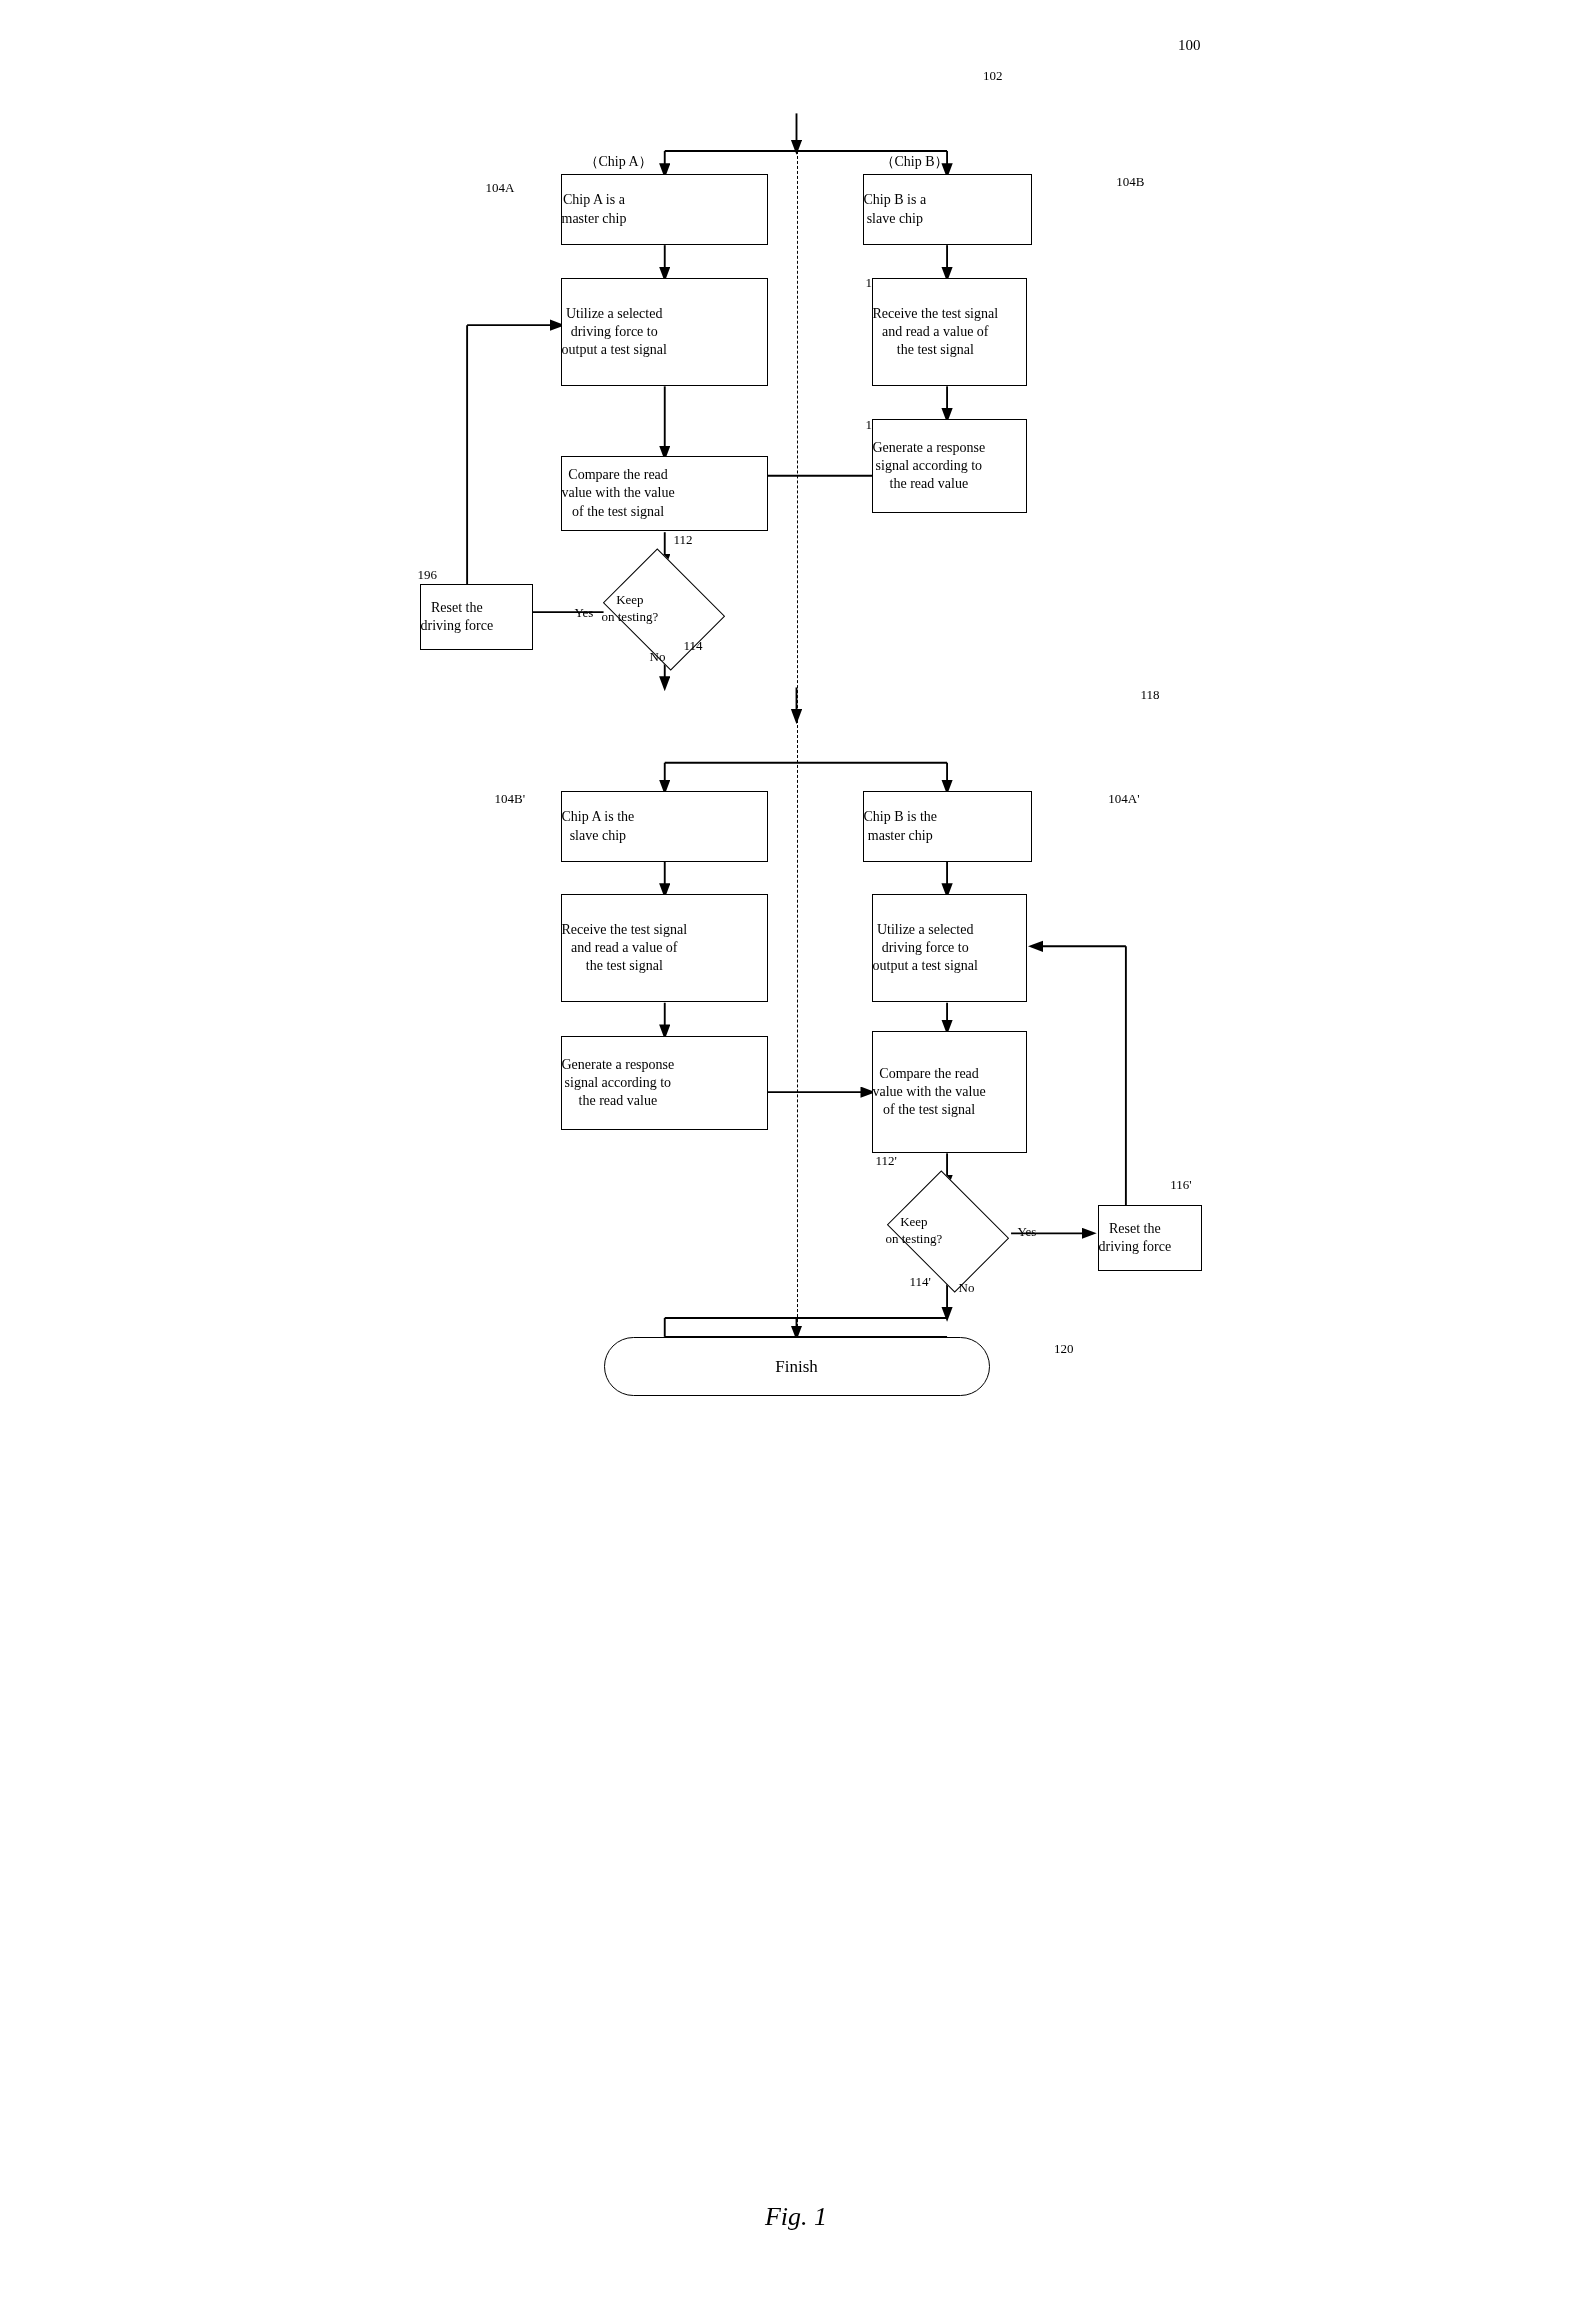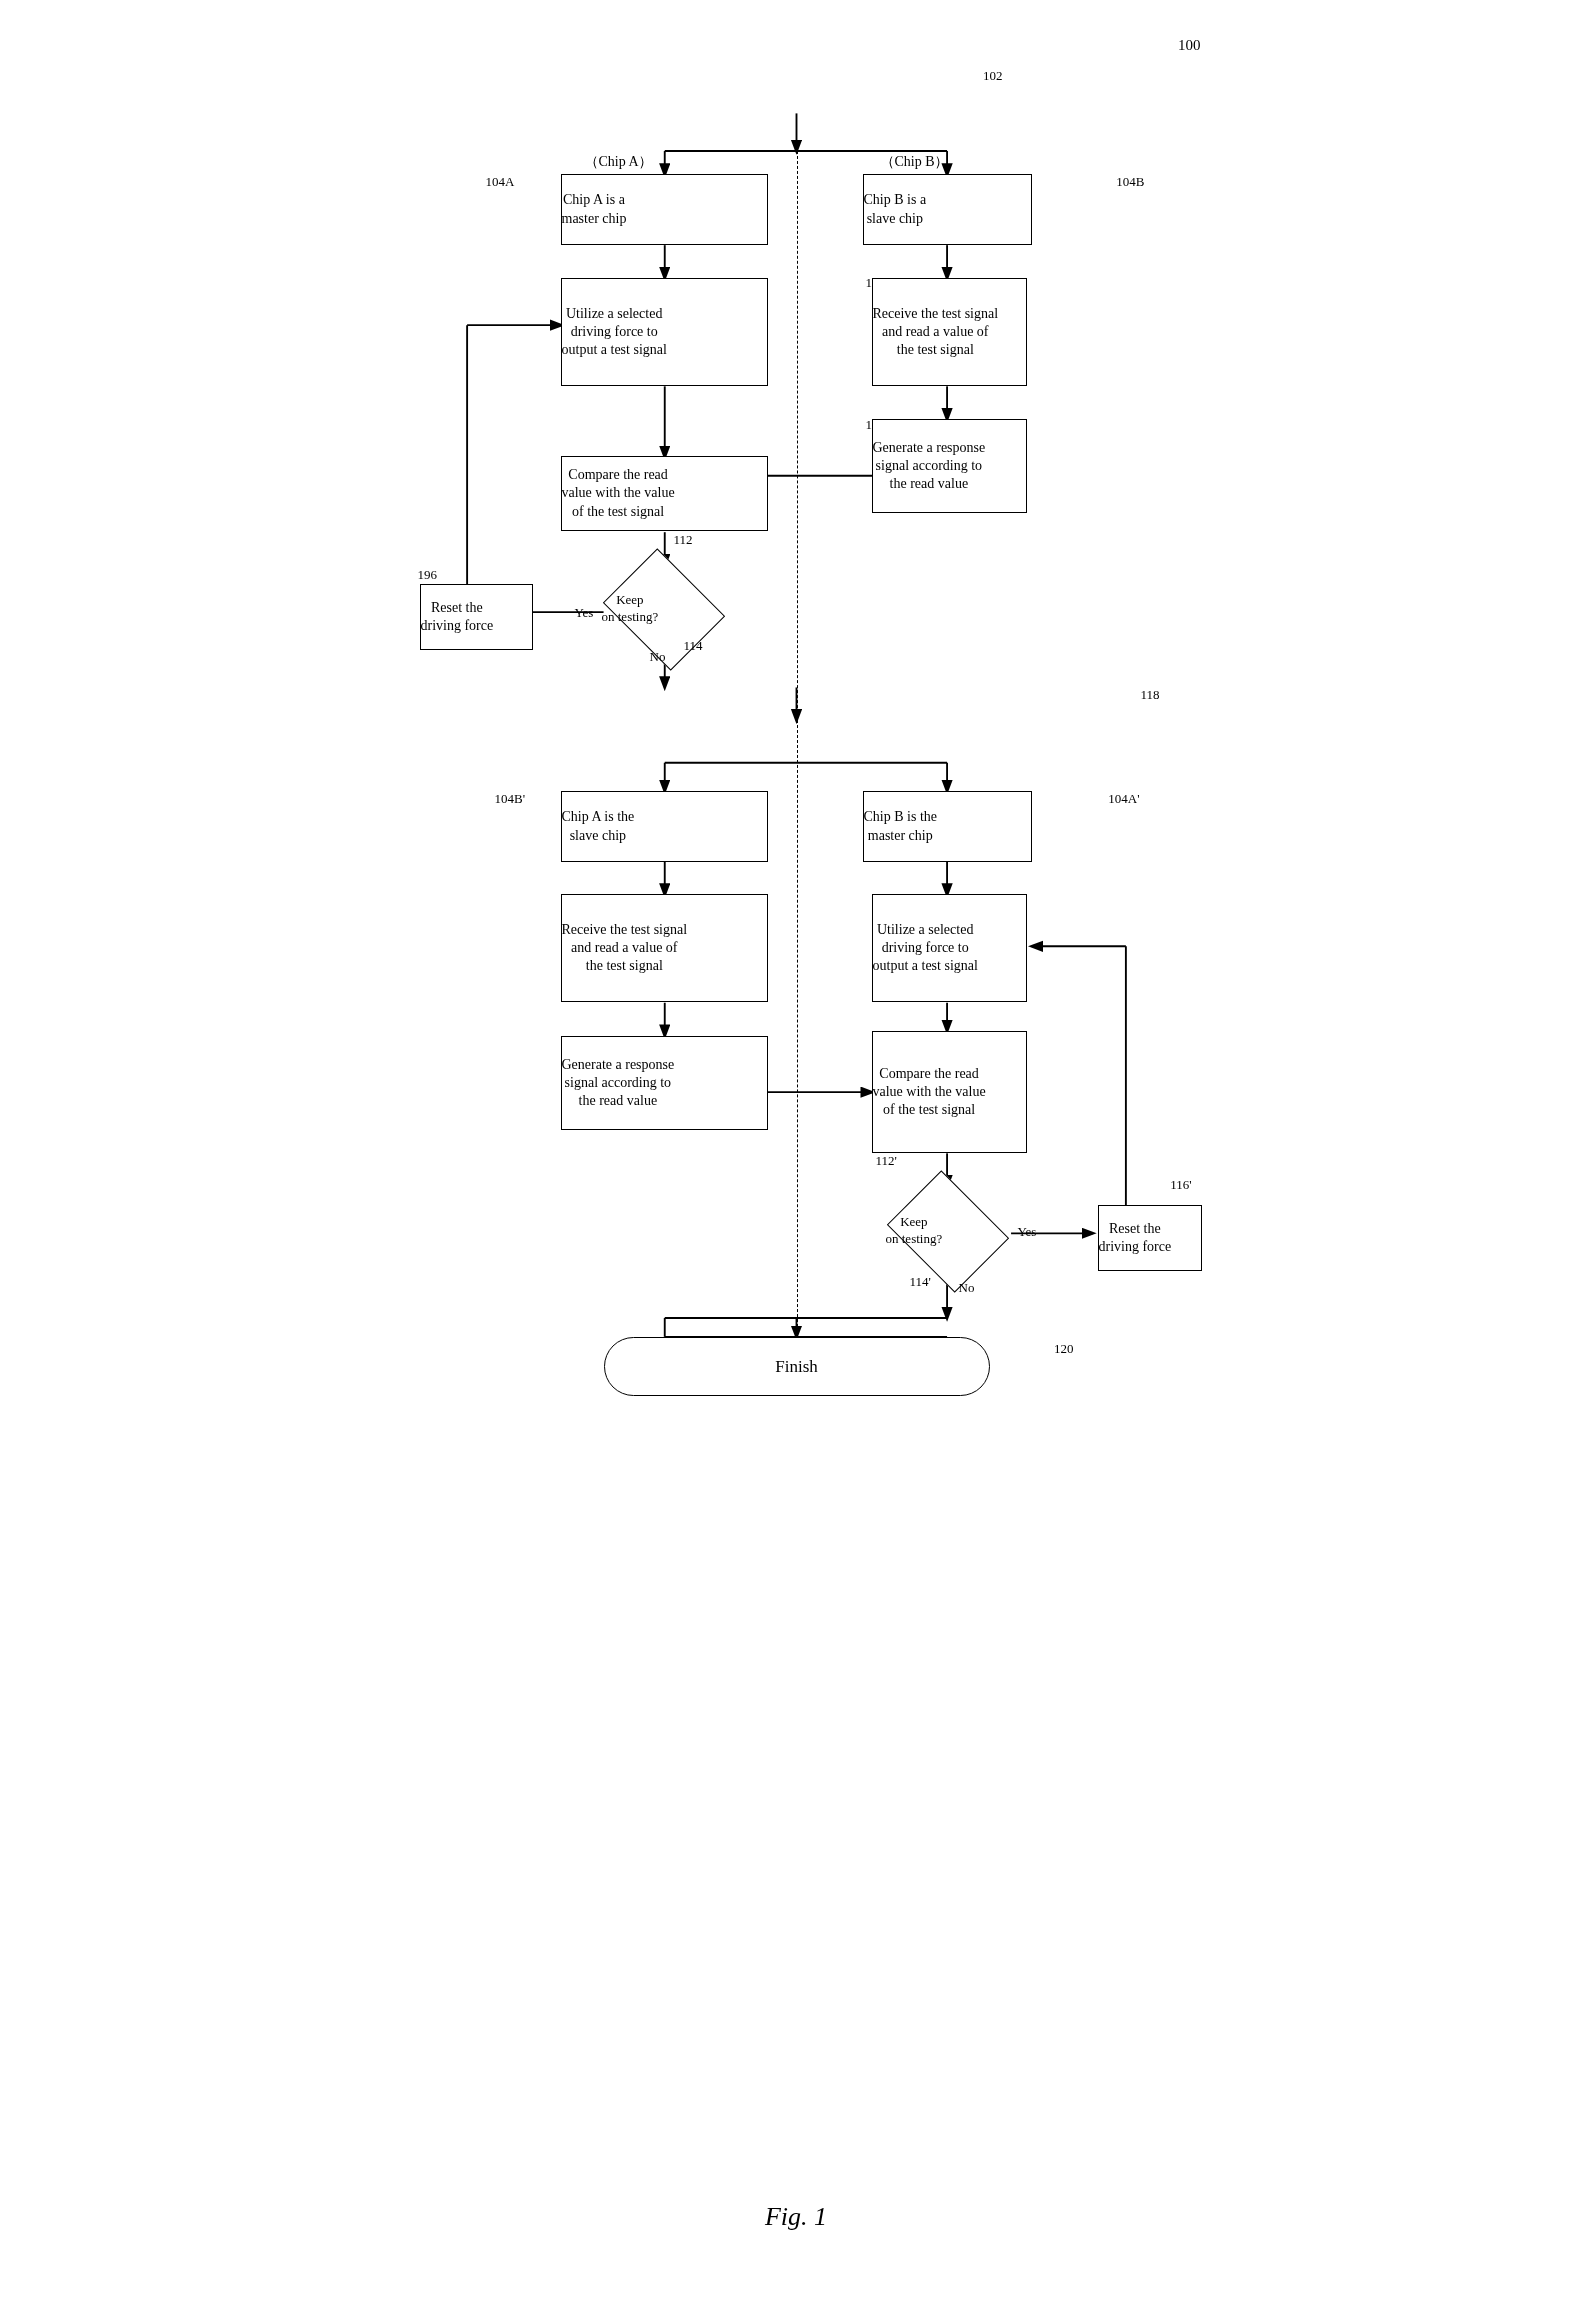--- a/index.html
+++ b/index.html
@@ -179,21 +179,21 @@
     </defs>
   </svg>
 
   <div class="diagram-num" style="top:9.4px; right:19px;">100</div>
 
   <div class="label-num" style="right:217px; top:40px;">102</div>
 
   <div class="chip-label" style="left:212px; top:125px;">（Chip A）</div>
   <div class="chip-label" style="left:508px; top:125px;">（Chip B）</div>
 
-  <div class="label-num" style="left:113px; top:146px;">104A</div>
+  <div class="label-num" style="left:113px; top:152px;">104A</div>
   <div class="fc-box" style="left:188px; top:146px; width:207px; height:71px;">
     <span>Chip A is a<br>master chip</span>
   </div>
 
   <div class="label-num" style="right:75px; top:146px;">104B</div>
   <div class="fc-box" style="left:490px; top:146px; width:169px; height:71px;">
     <span>Chip B is a<br>slave chip</span>
   </div>
 
   <div class="label-num" style="left:301px; top:247px;">106</div>

